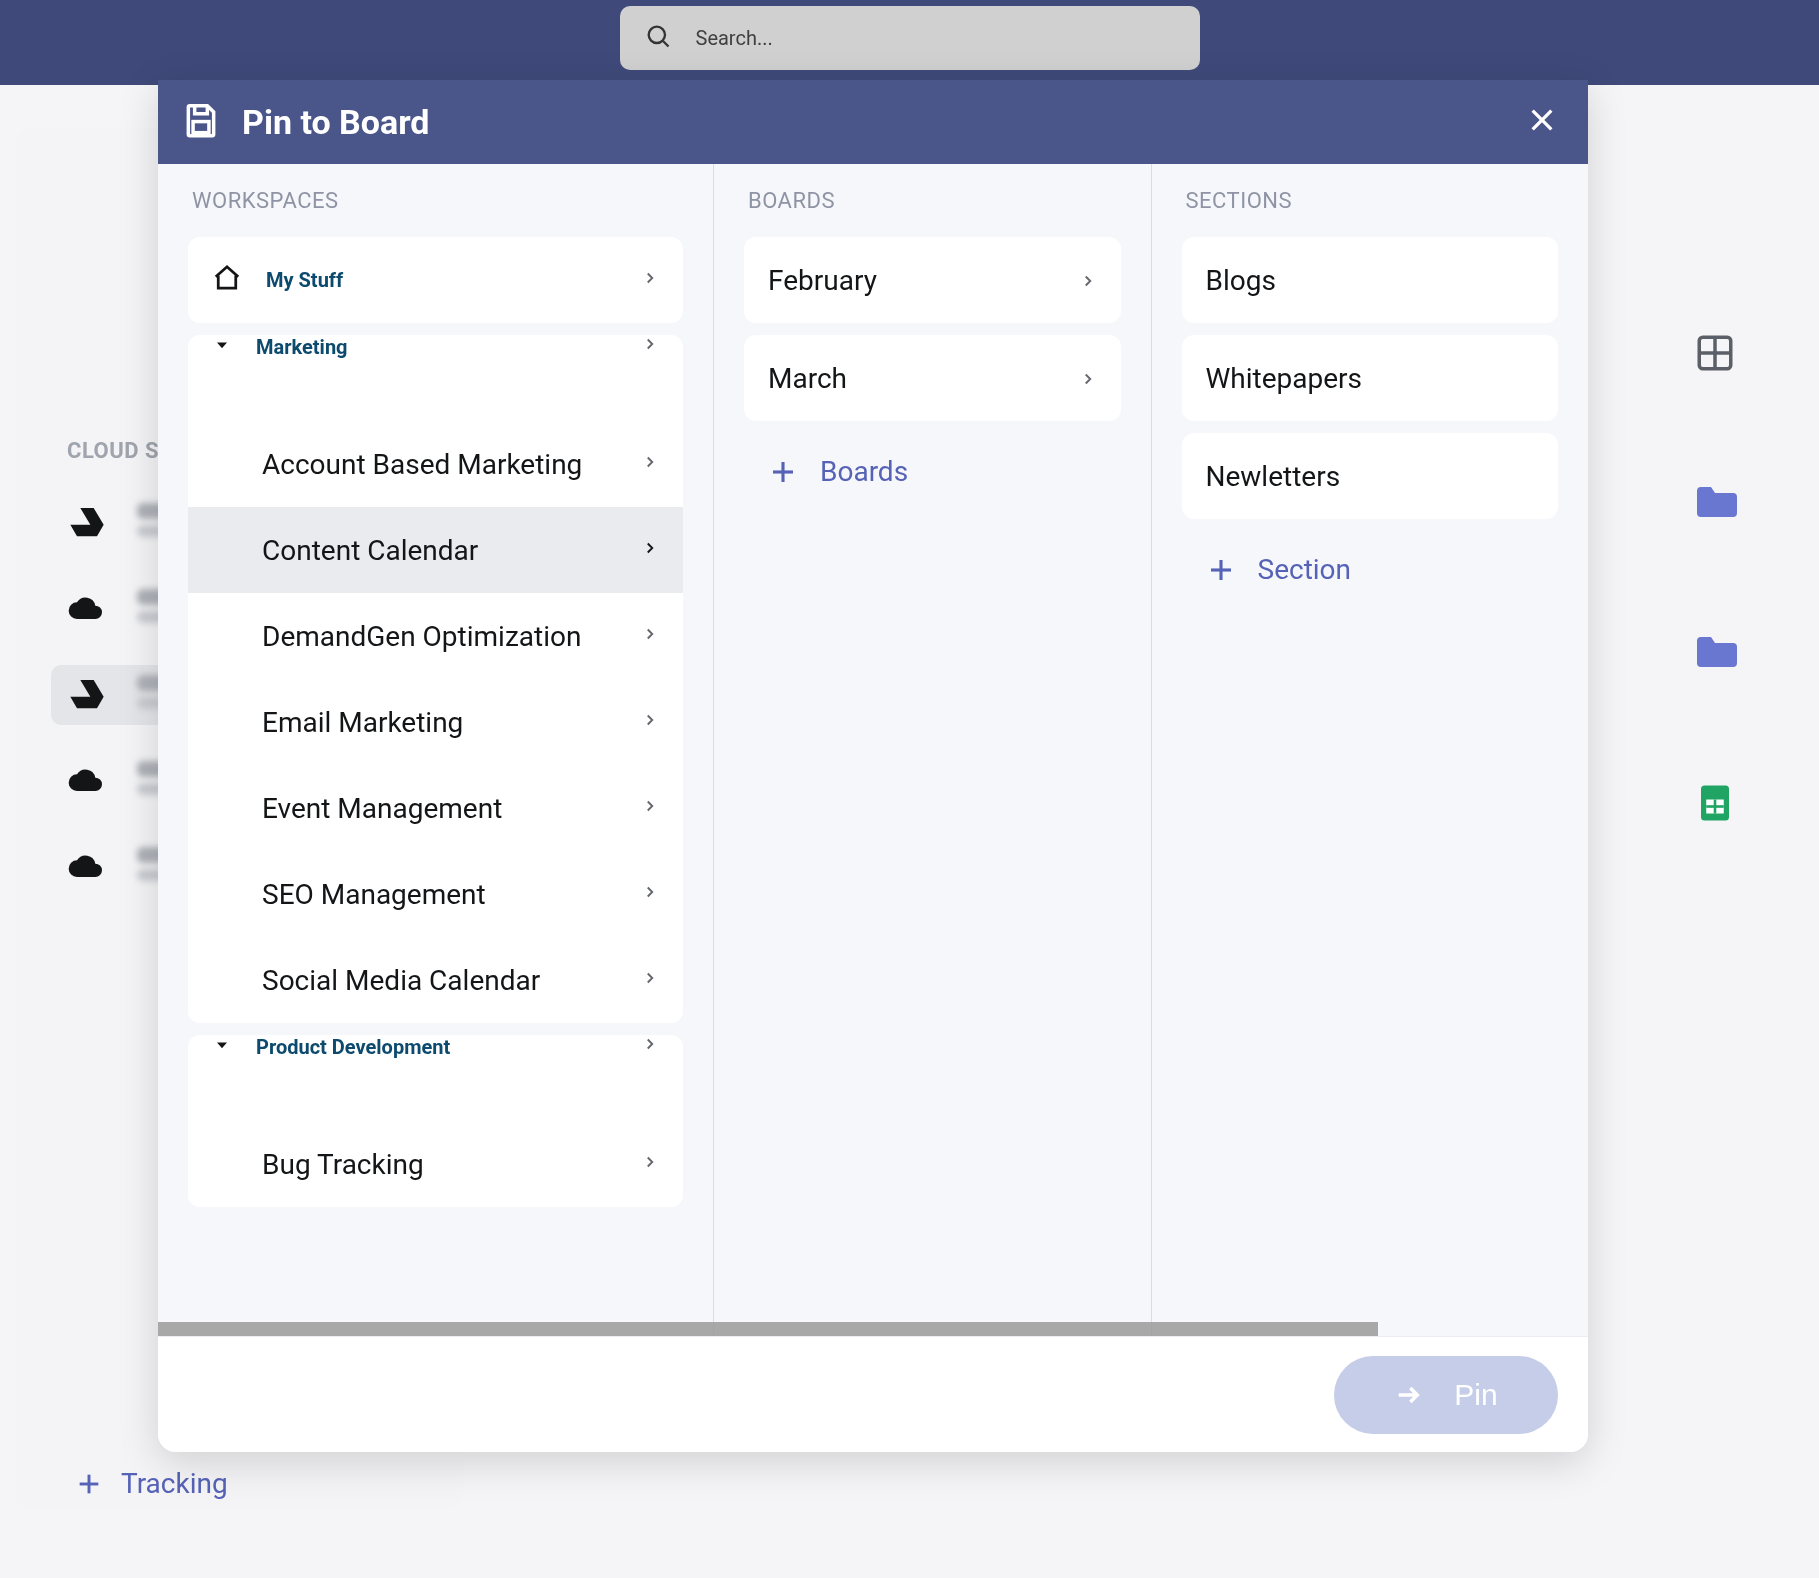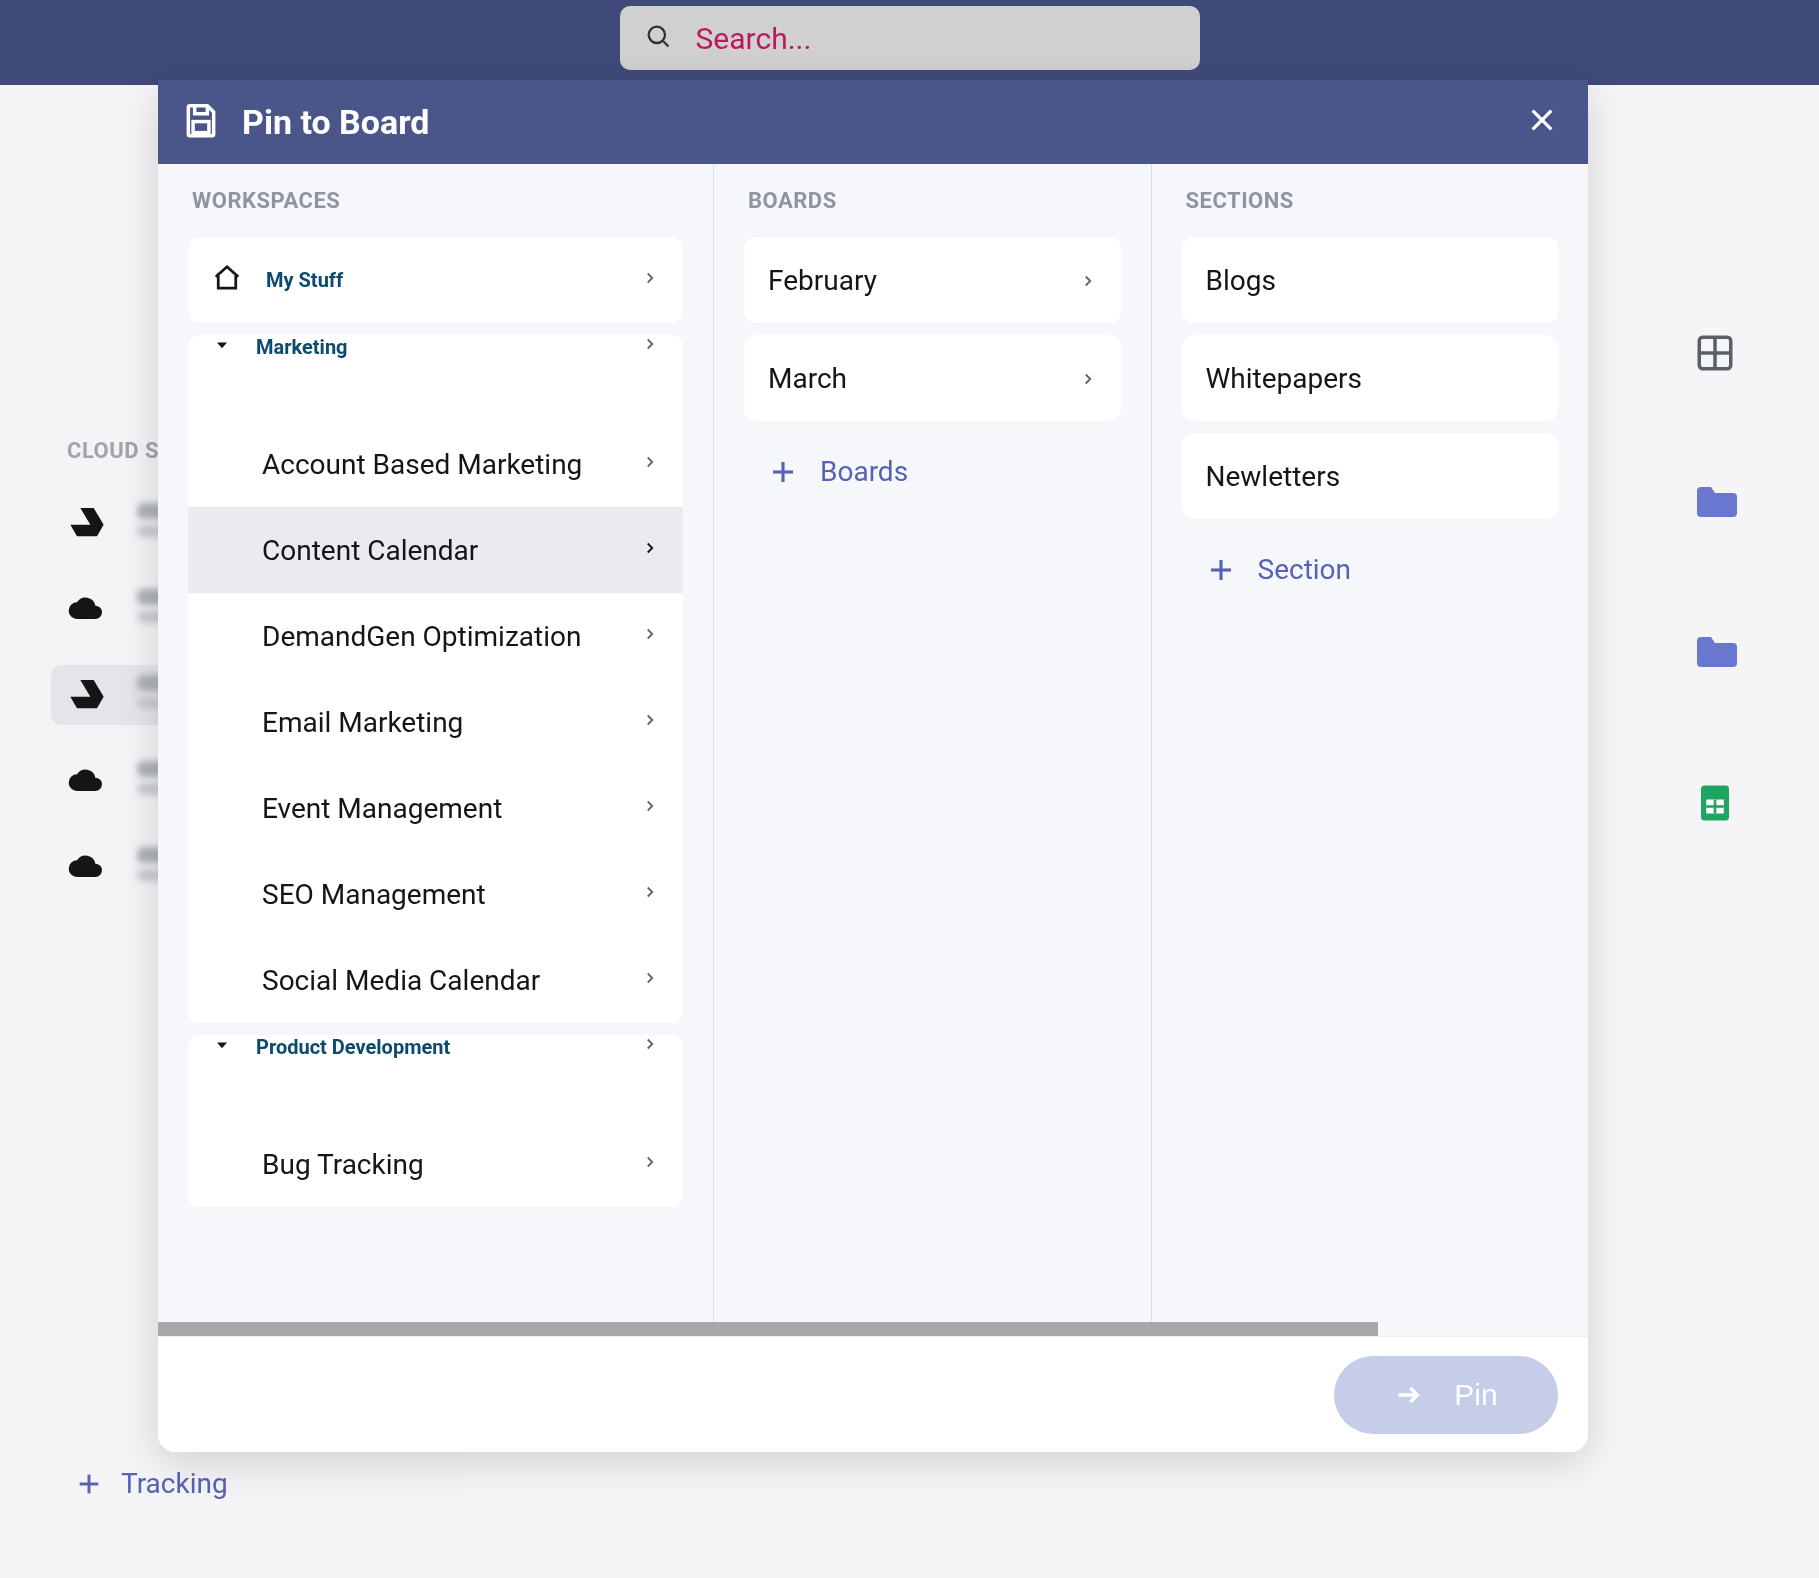--- a/index.html
+++ b/index.html
@@ -26,21 +26,21 @@
       width: 580px;
       height: 64px;
       background: #d0d0d0;
       border-radius: 10px;
       display: flex;
       align-items: center;
       padding: 0 24px;
       gap: 24px;
     }
     .bg-search svg { width: 28px; height: 28px; stroke: #333; fill: none; stroke-width: 2; }
-    .bg-search-text { color: #be185d; font-size: 30px; }
+    .bg-search-text { color: #404040; font-size: 20px; }
 
     .bg-leftpane {
       position: absolute;
       left: 15px;
       top: 128px;
       width: 448px;
       bottom: 70px;
       background: #f4f4f6;
       border-radius: 16px;
     }
@@ -141,21 +141,21 @@
       background: #f6f7fb;
       overflow: hidden;
       position: relative;
     }
     .divider { background: #d8dce7; width: 1px; height: 100%; }
 
     .col { padding: 24px 30px 10px 30px; overflow-y: auto; position: relative; }
     .col-title {
       color: #8f94a5;
       font-size: 22px;
-      font-weight: 700;
+      font-weight: 400;
       letter-spacing: 0.5px;
       margin-bottom: 24px;
       padding-left: 4px;
     }
 
     .ws-item, .ws-subitem {
       background: #fff;
       border-radius: 12px;
       height: 86px;
       display: flex;

